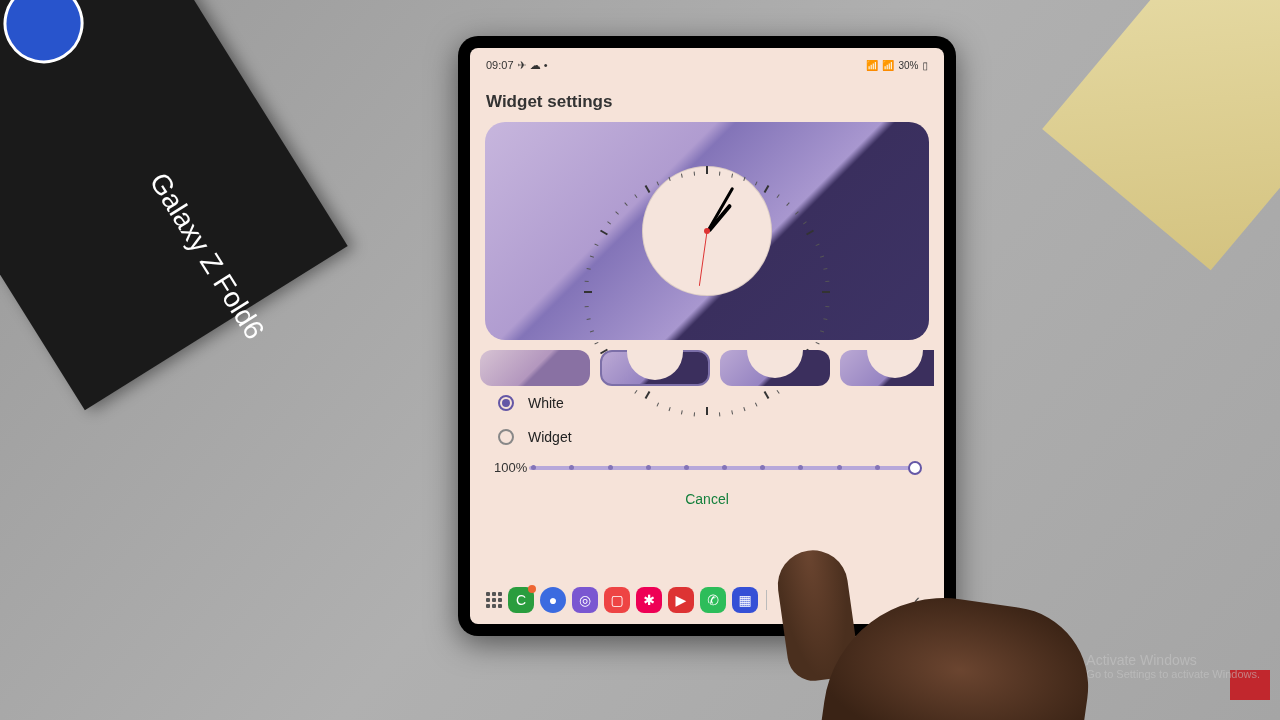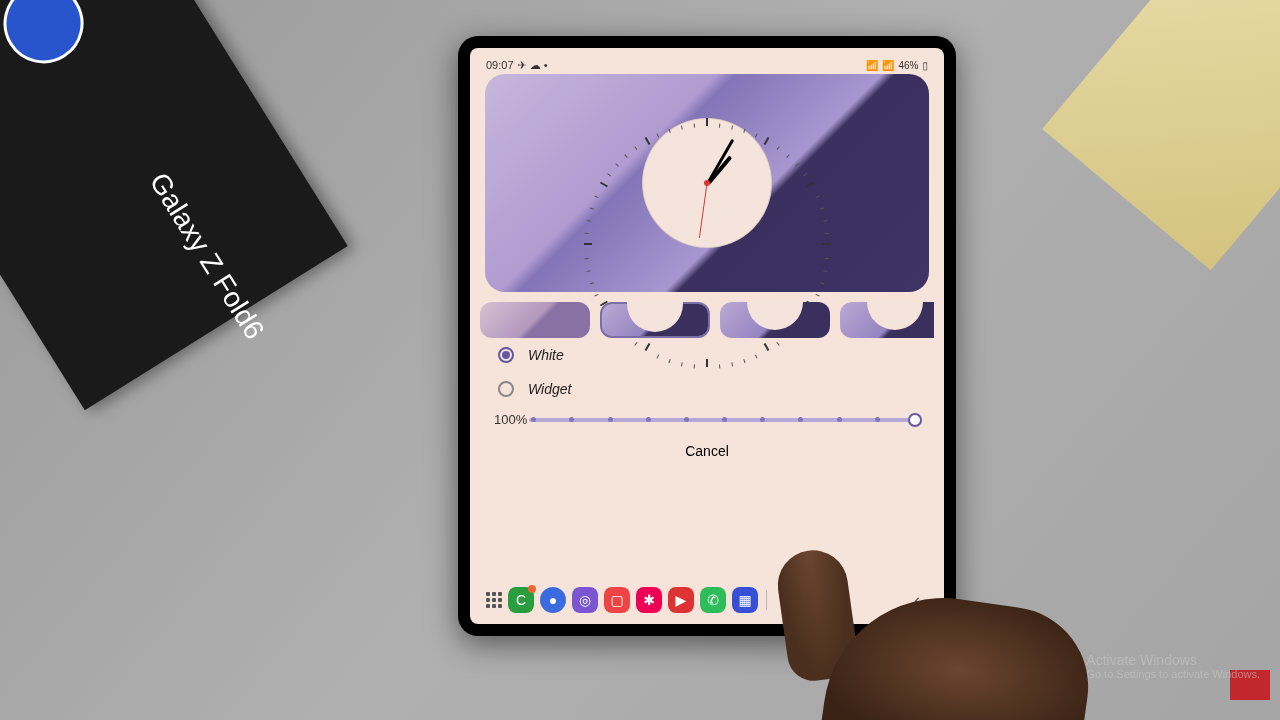--- a/index.html
+++ b/index.html
@@ -170,21 +170,21 @@
       justify-content: center;
     }
     .radio.unchecked { border-color: #888; }
     .radio.checked::after {
       content: '';
       width: 8px;
       height: 8px;
       background: #6457a6;
       border-radius: 50%;
     }
-    .radio-label { font-size: 14px; color: #222; font-style: italic; }
+    .radio-label { font-size: 14px; color: #222; }
     .slider-row {
       display: flex;
       align-items: center;
       gap: 2px;
       padding: 6px 14px 0;
     }
     .slider-pct { font-size: 13px; color: #333; }
     .slider-track {
       flex: 1;
       height: 4px;
@@ -201,21 +201,21 @@
       width: 14px;
       height: 14px;
       border: 2px solid #6457a6;
       border-radius: 50%;
       background: #fff;
       transform: translateY(-50%);
     }
     .cancel-btn {
       text-align: center;
       font-size: 14px;
-      color: #000000;
+      color: #15803d;
       padding: 16px 0 8px;
     }
     .taskbar {
       position: absolute;
       left: 12px; right: 12px; bottom: 8px;
       height: 32px;
       display: flex;
       align-items: center;
       padding: 0 4px;
       gap: 6px;
@@ -296,25 +296,26 @@
 <div class="tablet">
   <div class="screen">
 
     <div class="status-bar">
       <div class="status-left">
         <span>09:07</span>
         <span>✈ ☁ •</span>
       </div>
       <div class="status-right">
         <span>📶 📶</span>
-        <span>46%</span>
+        <span>30%</span>
         <span>▯</span>
       </div>
     </div>
 
+    <div class="page-title">Widget settings</div>
 
     <div class="preview-card">
       <div class="clock-face">
         <div class="tick" style="transform:translate(-50%,-65px) rotate(0deg) translateY(0)"></div>
 
         <div class="hand h"></div>
         <div class="hand m"></div>
         <div class="hand s"></div>
       <div class="tick minor" style="transform: translate(-50%, -50%) rotate(6deg) translateY(-58px);"></div>
           <div class="tick minor" style="transform: translate(-50%, -50%) rotate(12deg) translateY(-58px);"></div>

